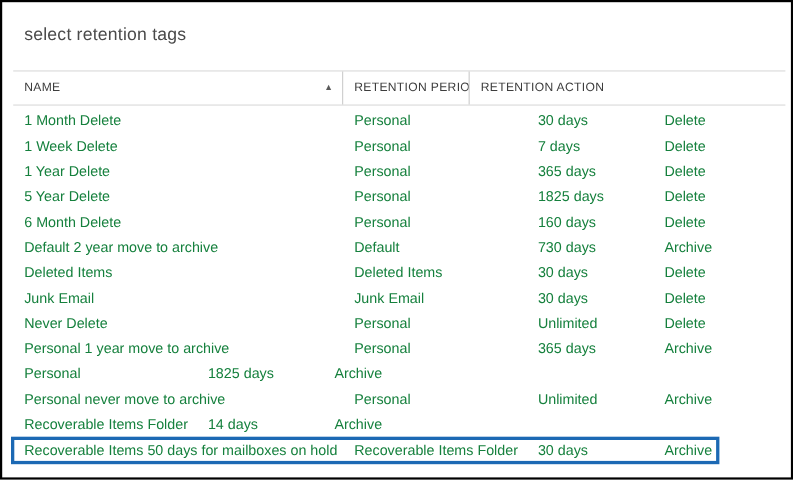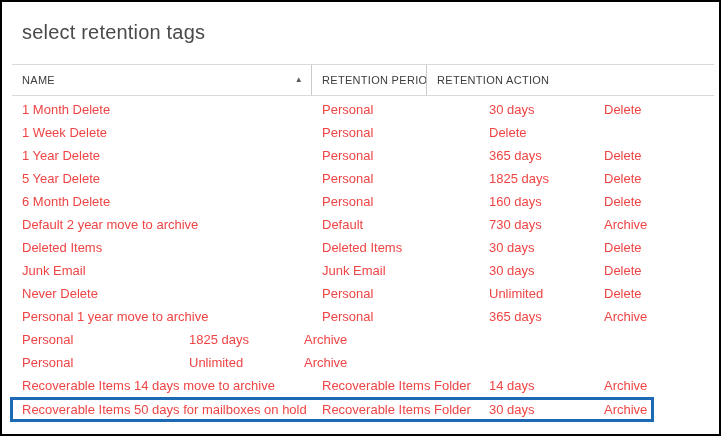--- a/index.html
+++ b/index.html
@@ -12,21 +12,21 @@
   .window {
     position: absolute;
     left: 0; top: 0;
     width: 721px; height: 436px;
     box-sizing: border-box;
     border: 2px solid #000000;
     background: #ffffff;
   }
   .dialog-title {
     padding: 16px 0 0 20px;
-    font-size: 20px;
+    font-size: 16px;
     font-weight: 300;
     color: #4a4a4a;
     line-height: 28px;
     letter-spacing: 0.2px;
   }
   .table {
     margin: 18px 5px 0 10px;
   }
   .thead {
     display: flex;
@@ -64,21 +64,21 @@
     display: flex;
     align-items: center;
     height: 23px;
     box-sizing: border-box;
     cursor: pointer;
   }
   .cell {
     box-sizing: border-box;
     padding-left: 10px;
     font-size: 13px;
-    color: #ef4444;
+    color: #15803d;
     white-space: nowrap;
     overflow: hidden;
   }
   .row.selected {
     border: 3px solid #1c69b4;
     height: 25px;
     width: 644px;
     margin-left: -2px;
     background: #ffffff;
   }
@@ -107,20 +107,21 @@
     <div class="tbody">
         <div class="row">
         <div class="cell col-name">1 Month Delete</div>
         <div class="cell col-type">Personal</div>
         <div class="cell col-period">30 days</div>
         <div class="cell col-action">Delete</div>
       </div>
         <div class="row">
         <div class="cell col-name">1 Week Delete</div>
         <div class="cell col-type">Personal</div>
+        <div class="cell col-period">7 days</div>
         <div class="cell col-action">Delete</div>
       </div>
         <div class="row">
         <div class="cell col-name">1 Year Delete</div>
         <div class="cell col-type">Personal</div>
         <div class="cell col-period">365 days</div>
         <div class="cell col-action">Delete</div>
       </div>
         <div class="row">
         <div class="cell col-name">5 Year Delete</div>
@@ -163,26 +164,26 @@
         <div class="cell col-type">Personal</div>
         <div class="cell col-period">365 days</div>
         <div class="cell col-action">Archive</div>
       </div>
         <div class="row">
         <div class="cell col-type">Personal</div>
         <div class="cell col-period">1825 days</div>
         <div class="cell col-action">Archive</div>
       </div>
         <div class="row">
+        <div class="cell col-name">Personal never move to archive</div>
         <div class="cell col-type">Personal</div>
         <div class="cell col-period">Unlimited</div>
         <div class="cell col-action">Archive</div>
       </div>
         <div class="row">
-        <div class="cell col-name">Recoverable Items 14 days move to archive</div>
         <div class="cell col-type">Recoverable Items Folder</div>
         <div class="cell col-period">14 days</div>
         <div class="cell col-action">Archive</div>
       </div>
         <div class="row selected">
         <div class="cell col-name">Recoverable Items 50 days for mailboxes on hold</div>
         <div class="cell col-type">Recoverable Items Folder</div>
         <div class="cell col-period">30 days</div>
         <div class="cell col-action">Archive</div>
       </div>

